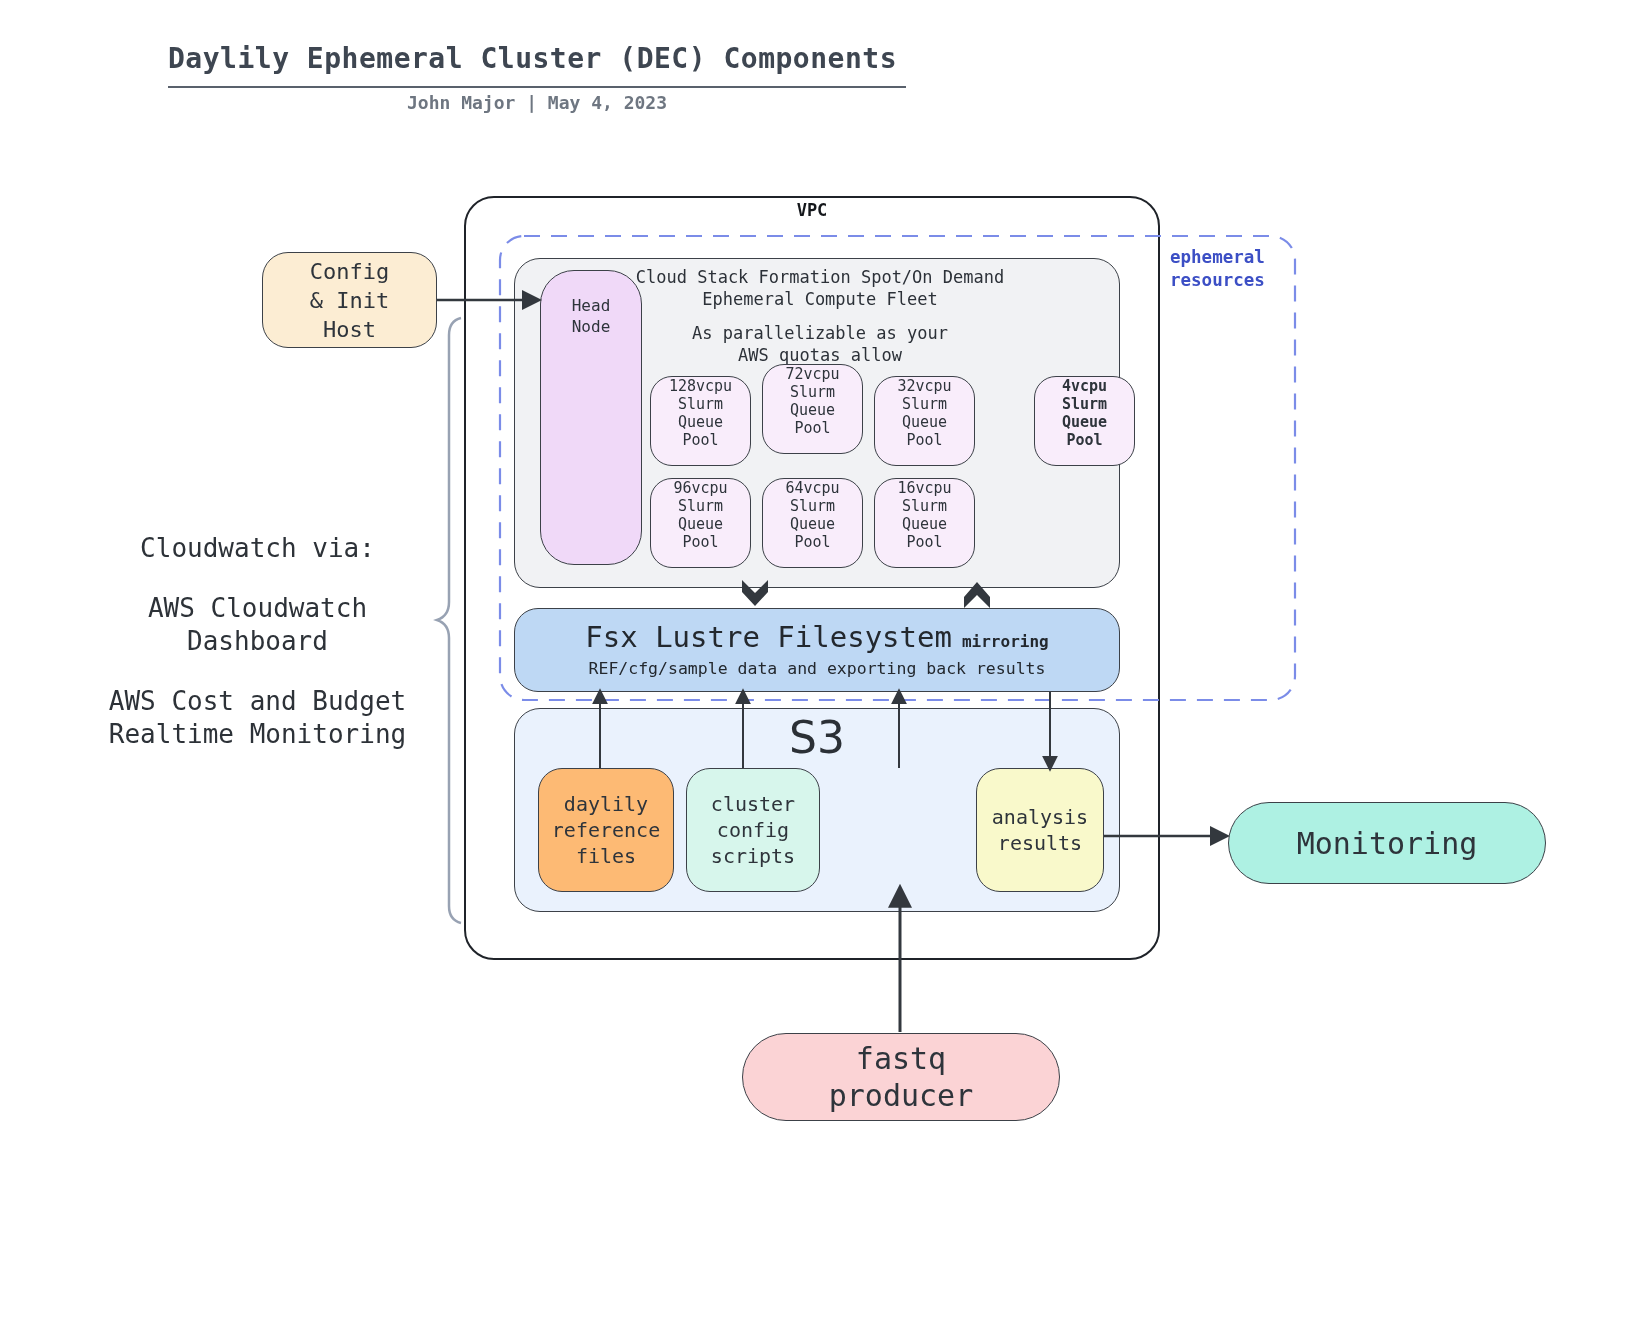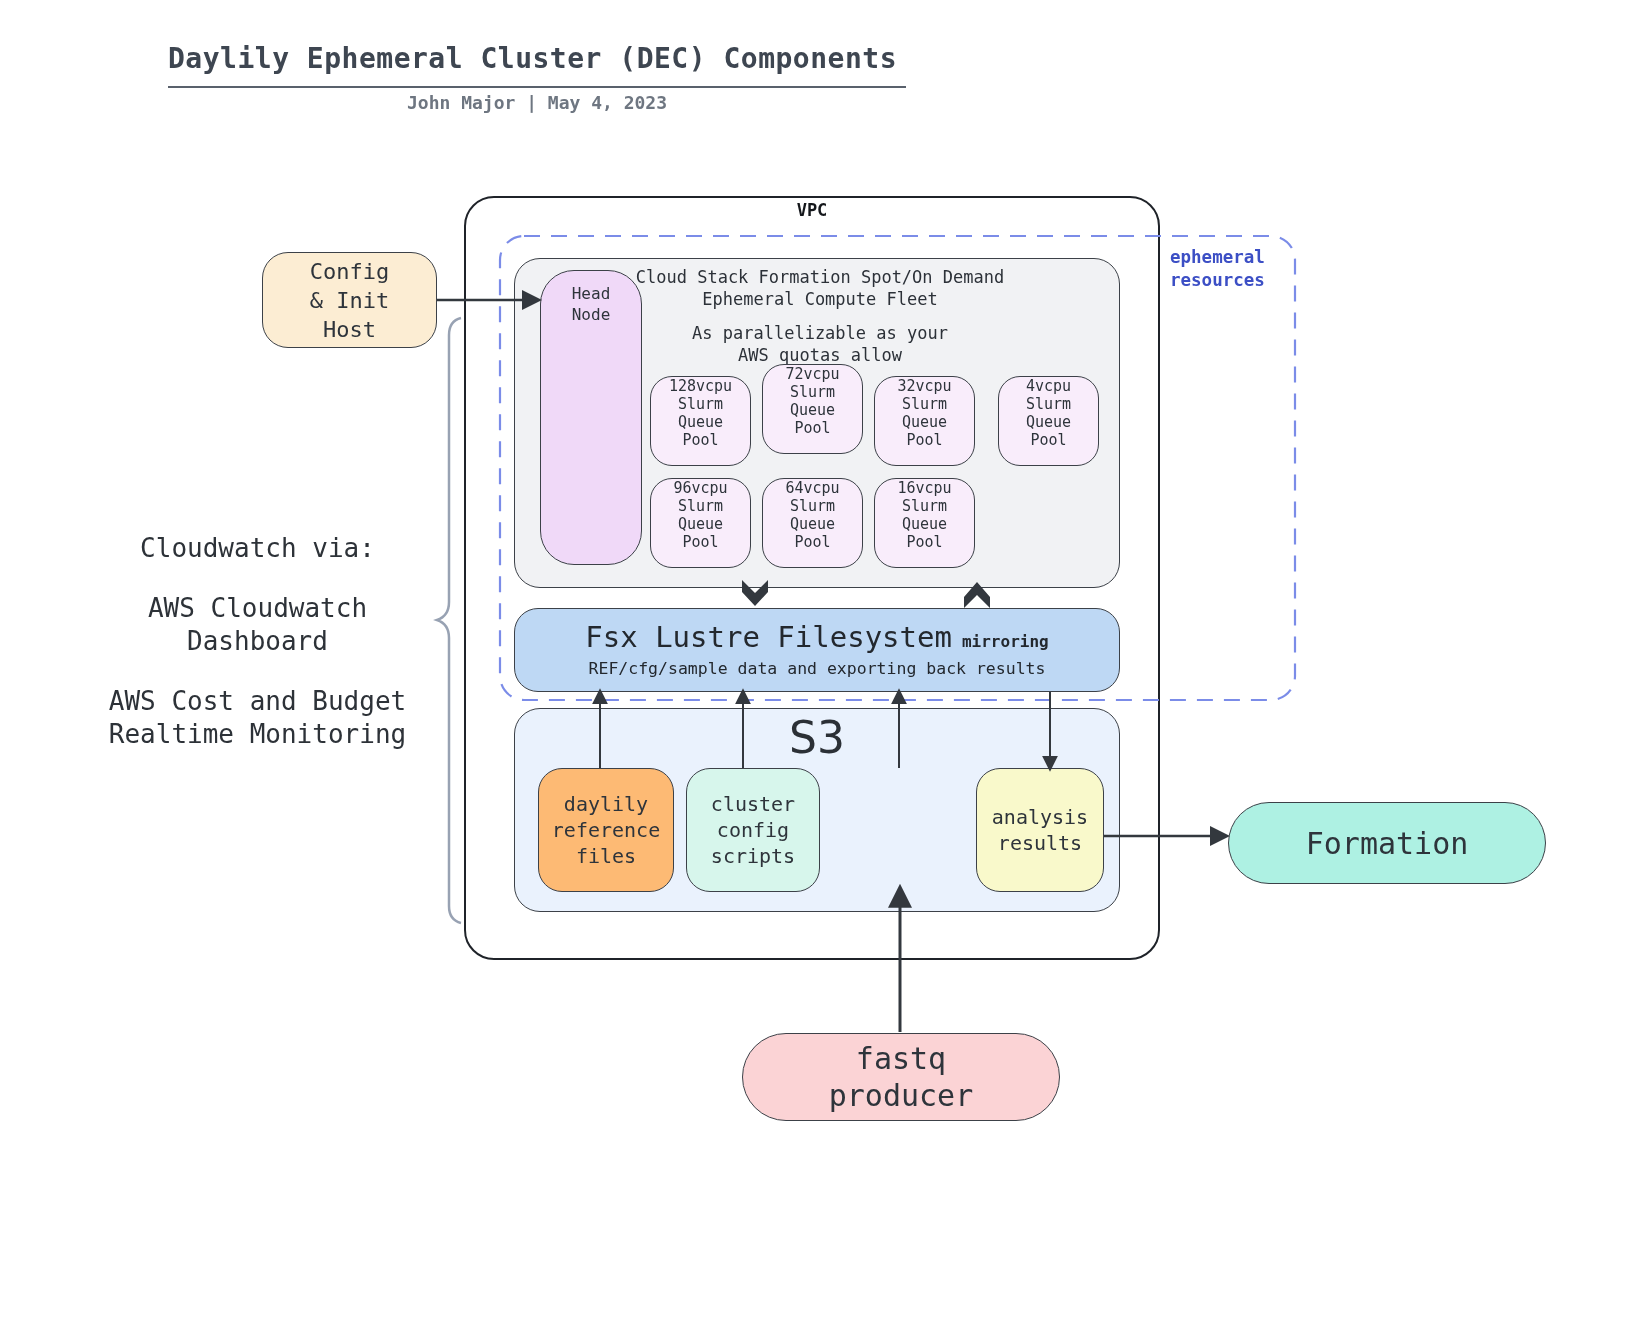--- a/index.html
+++ b/index.html
@@ -19,26 +19,26 @@
 
   
   .vpc{left:464px;top:196px;width:696px;height:764px;border:2px solid #1f2329;border-radius:30px;background:#ffffff;}
   .vpc-label{left:464px;top:200px;width:696px;text-align:center;font-size:17px;font-weight:bold;color:#14171b;}
 
   .eph-label{left:1170px;top:246px;font-size:17.5px;font-weight:bold;color:#3c4fc5;line-height:23px;}
 
   
   .fleet{left:514px;top:258px;width:606px;height:330px;background:#f1f2f4;border-radius:26px;}
   .head-node{left:540px;top:270px;width:102px;height:295px;background:#f0d9f8;border-radius:34px;
-             font-size:16px;line-height:21px;text-align:center;padding-top:12px;}
+             font-size:16px;line-height:21px;text-align:center;padding-top:24px;}
   .fleet-heading{left:560px;top:266px;width:520px;text-align:center;font-size:17px;line-height:22px;color:#2c3138;}
   .fleet-note{left:560px;top:322px;width:520px;text-align:center;font-size:17px;line-height:22px;color:#2c3138;}
   .queue{width:101px;height:90px;background:#f9edfb;border-radius:22px;
          font-size:15px;line-height:18px;padding-top:0;text-align:center;}
-  .q10{left:650px;top:376px;} .q11{left:762px;top:364px;} .q12{left:874px;top:376px;} .q13{left:998px;top:376px;}
+  .q10{left:650px;top:376px;} .q11{left:762px;top:364px;} .q12{left:874px;top:376px;} .q13{left:1034px;top:376px;font-weight:bold;}
   .q20{left:650px;top:478px;} .q21{left:762px;top:478px;} .q22{left:874px;top:478px;}
 
   
   .fsx{left:514px;top:608px;width:606px;height:84px;background:#bed8f4;border-radius:24px;
        flex-direction:column;}
   .fsx-line1{font-size:29px;color:#23282e;line-height:32px;}
   .fsx-tag{font-size:16px;font-weight:bold;margin-left:10px;text-align:center;}
   .fsx-sub{font-size:16.5px;color:#23282e;line-height:22px;}
 
   
@@ -137,21 +137,21 @@
 Host</div>
 
   <div class="abs monitoring">
     <p>Cloudwatch via:</p>
     <p class="pre">AWS Cloudwatch
 Dashboard</p>
     <p class="pre">AWS Cost and Budget
 Realtime Monitoring</p>
   </div>
 
-  <div class="abs box researcher center" style="background: rgb(174, 241, 227);">Formation</div>
+  <div class="abs box researcher center" style="background: rgb(174, 241, 227);">Monitoring</div>
   <div class="abs box fastq-producer center pre" style="background: rgb(251, 211, 213);">fastq
 producer</div>
 
   <svg class="overlay" width="1644" height="1328" viewBox="0 0 1644 1328">
     <defs>
       <marker id="ah" viewBox="0 0 10 10" refX="2" refY="5" markerWidth="8" markerHeight="8" orient="auto">
         <path d="M0,0 L10,5 L0,10 z" fill="#33383e"></path>
       </marker>
     </defs>
 

